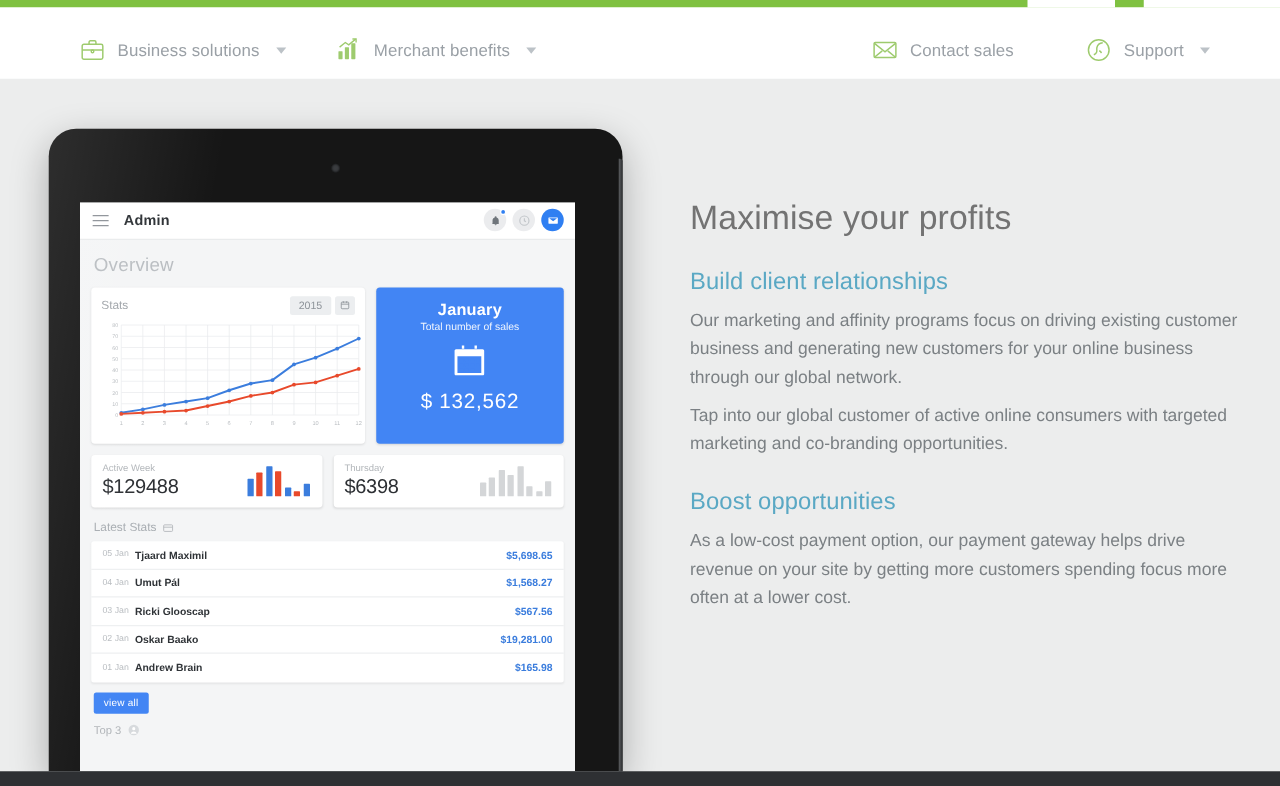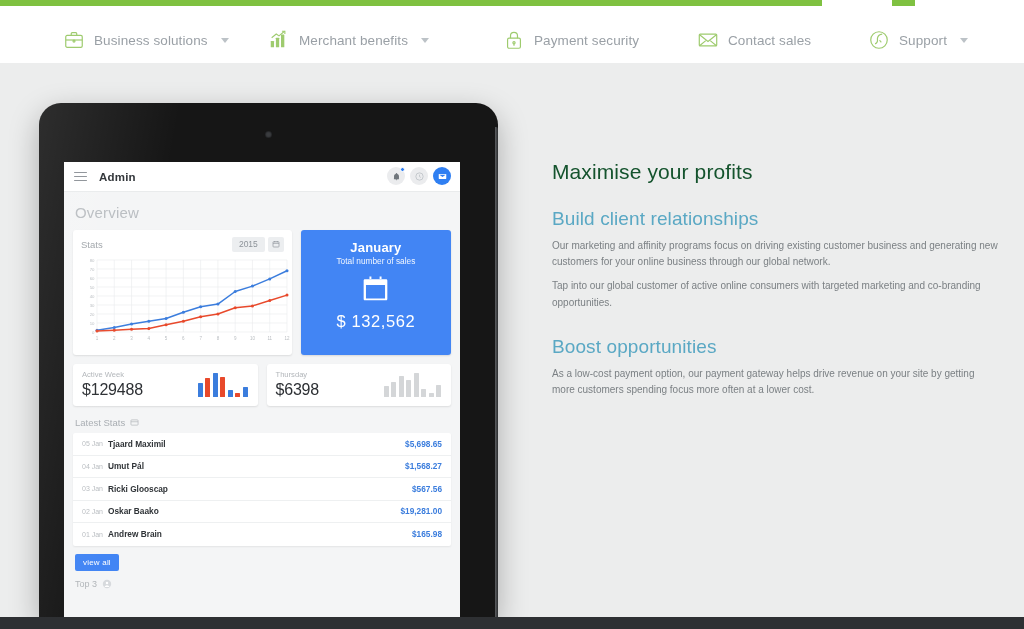--- a/index.html
+++ b/index.html
@@ -194,29 +194,29 @@
     padding: 4px 8px; letter-spacing:.2px;
   }
   .top3 { display:flex; align-items:center; gap:5px; padding: 8px 0 0 11px; }
   .top3-lbl { font-size:9px; color:#b2b6ba; }
 
   
   .copy {
     position:absolute; left: 552px; top: 160px; width: 452px;
   }
   .h1 {
-    font-size: 21px; color:#14532d; font-weight:400;
+    font-size: 27px; color:#737373; font-weight:400;
     letter-spacing: .1px; line-height: 1.1;
   }
   .h2 {
     font-size: 19px; color:#5aa8c4; font-weight:400;
     margin-top: 25px; letter-spacing:.1px;
   }
   .p {
-    font-size: 10px; color:#7b8084; line-height: 1.62;
+    font-size: 14px; color:#7b8084; line-height: 1.62;
     margin-top: 8px; max-width: 448px;
   }
 </style>
 </head>
 <body>
 
 <div id="page">
 
   <div class="green-rule">
     <div class="gap gap-a"></div>
@@ -241,29 +241,20 @@
         <rect x="3" y="13" width="3.6" height="7" rx=".5" fill="#9ecb6e" stroke="none"></rect>
         <rect x="8.6" y="9.5" width="3.6" height="10.5" rx=".5" fill="#9ecb6e" stroke="none"></rect>
         <rect x="14.2" y="6" width="3.6" height="14" rx=".5" fill="#9ecb6e" stroke="none"></rect>
         <path d="M4 9.5l5-4 3 2 6-5" stroke="#9ecb6e" stroke-width="1.2"></path>
         <path d="M15.2 2.4h3.2v3.1" stroke="#9ecb6e" stroke-width="1.2"></path>
       </svg>
       <span class="nav-label">Merchant benefits</span>
       <span class="caret"></span>
     </div>
 
-    <div class="nav-item" id="nav-security">
-      <svg class="nav-ic" viewBox="0 0 24 24" fill="none" stroke="#9ecb6e" stroke-width="1.3">
-        <rect x="5" y="10" width="14" height="11" rx="1.6"></rect>
-        <path d="M8.2 10V7.4a3.8 3.8 0 017.6 0V10"></path>
-        <circle cx="12" cy="15" r="1.2"></circle>
-          <path d="M12 16.2v2"></path>
-      </svg>
-      <span class="nav-label">Payment security</span>
-    </div>
 
     <div class="nav-item" id="nav-contact">
       <svg class="nav-ic" viewBox="0 0 24 24" fill="none" stroke="#9ecb6e" stroke-width="1.3">
         <rect x="2.5" y="5.5" width="19" height="13" rx="1"></rect>
         <path d="M2.5 6l9.5 7.5L21.5 6"></path>
           <path d="M2.8 18.3l6.8-5.6M21.2 18.3l-6.8-5.6"></path>
       </svg>
       <span class="nav-label">Contact sales</span>
     </div>
 

